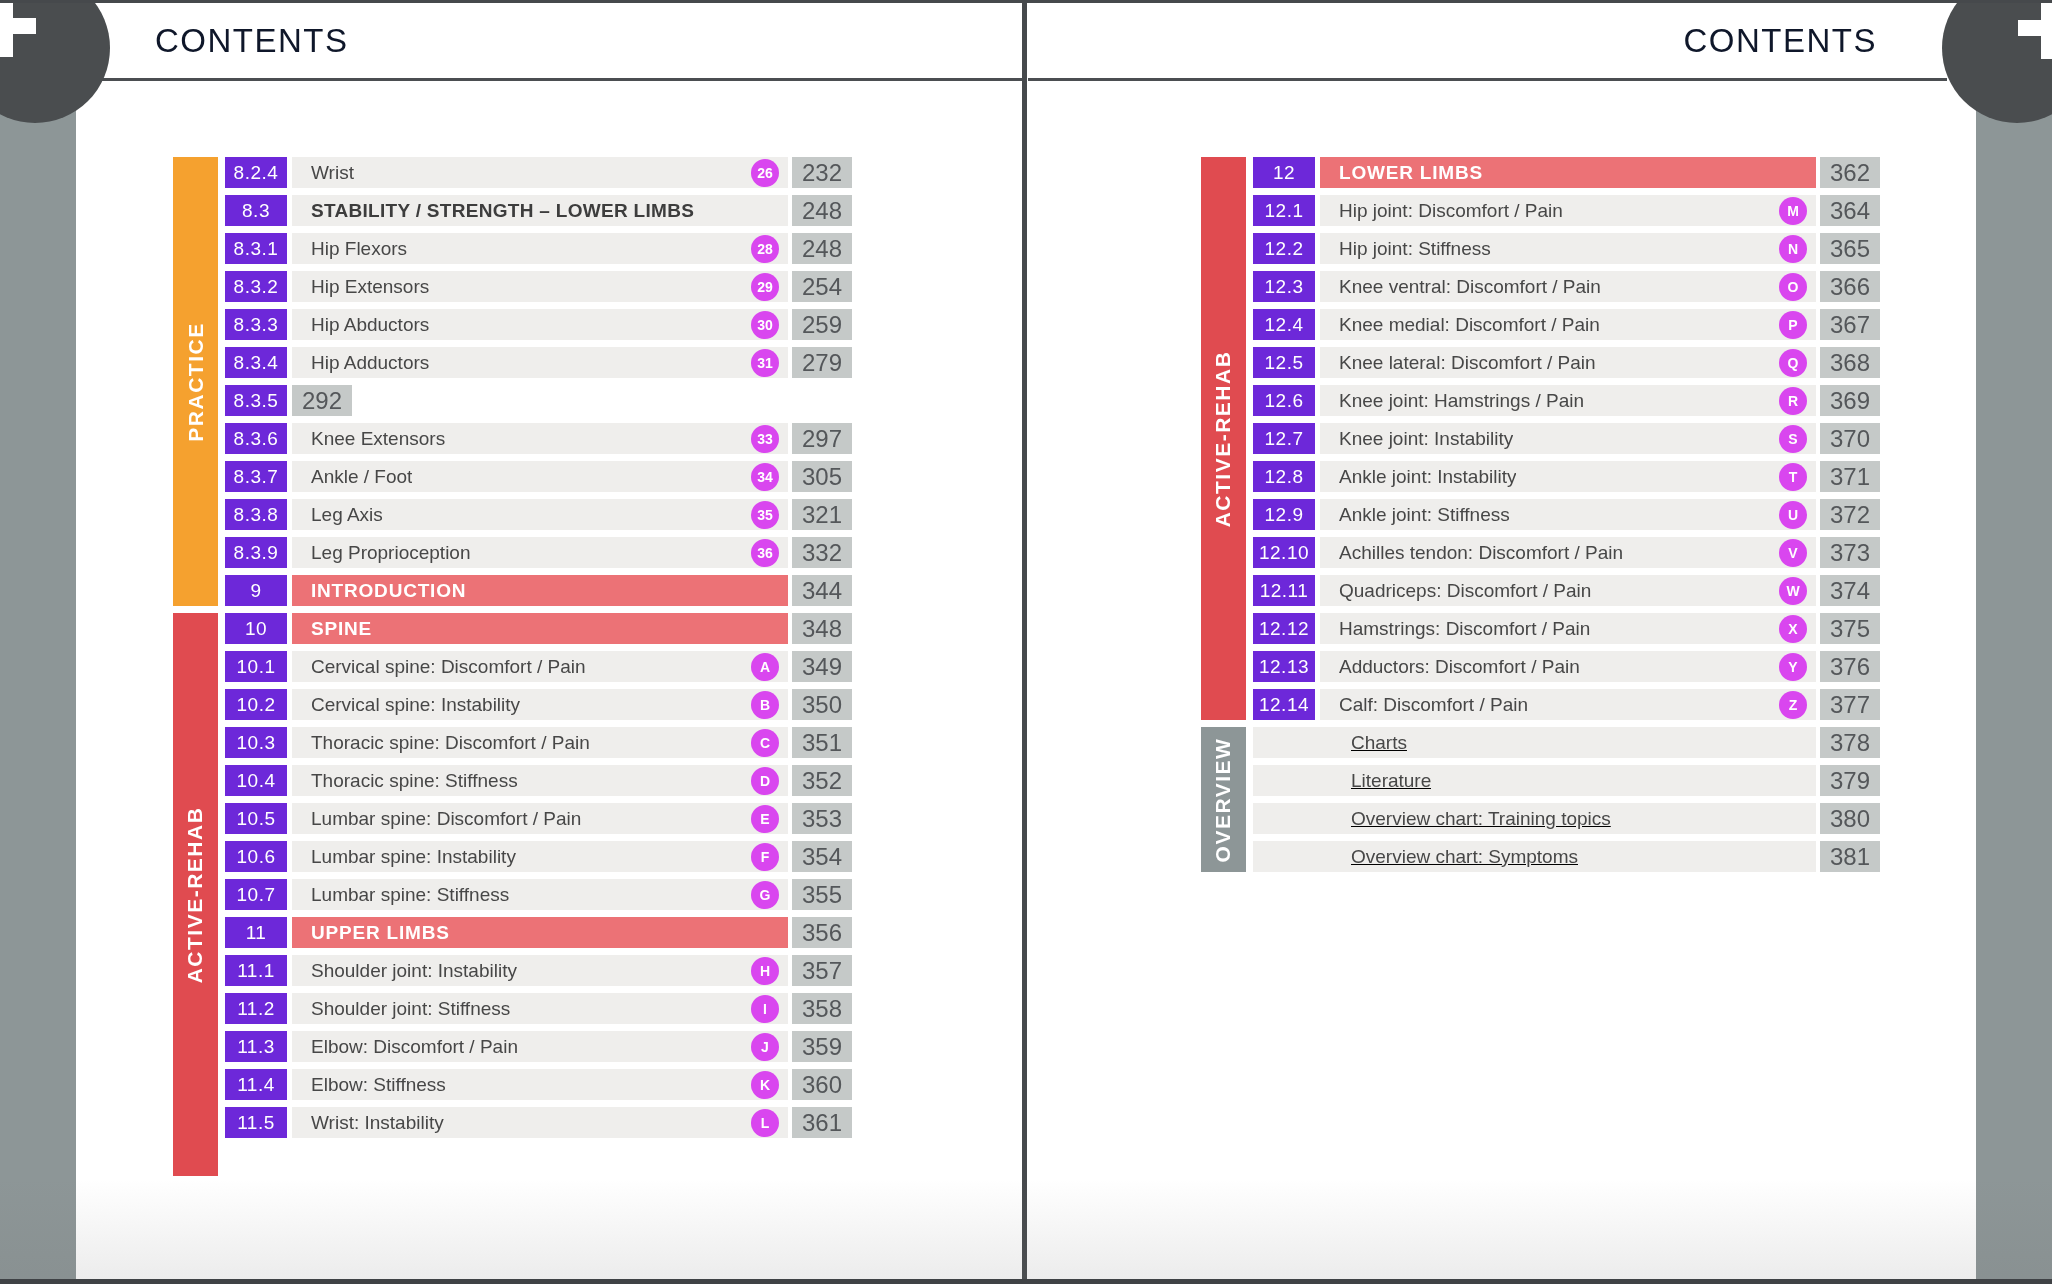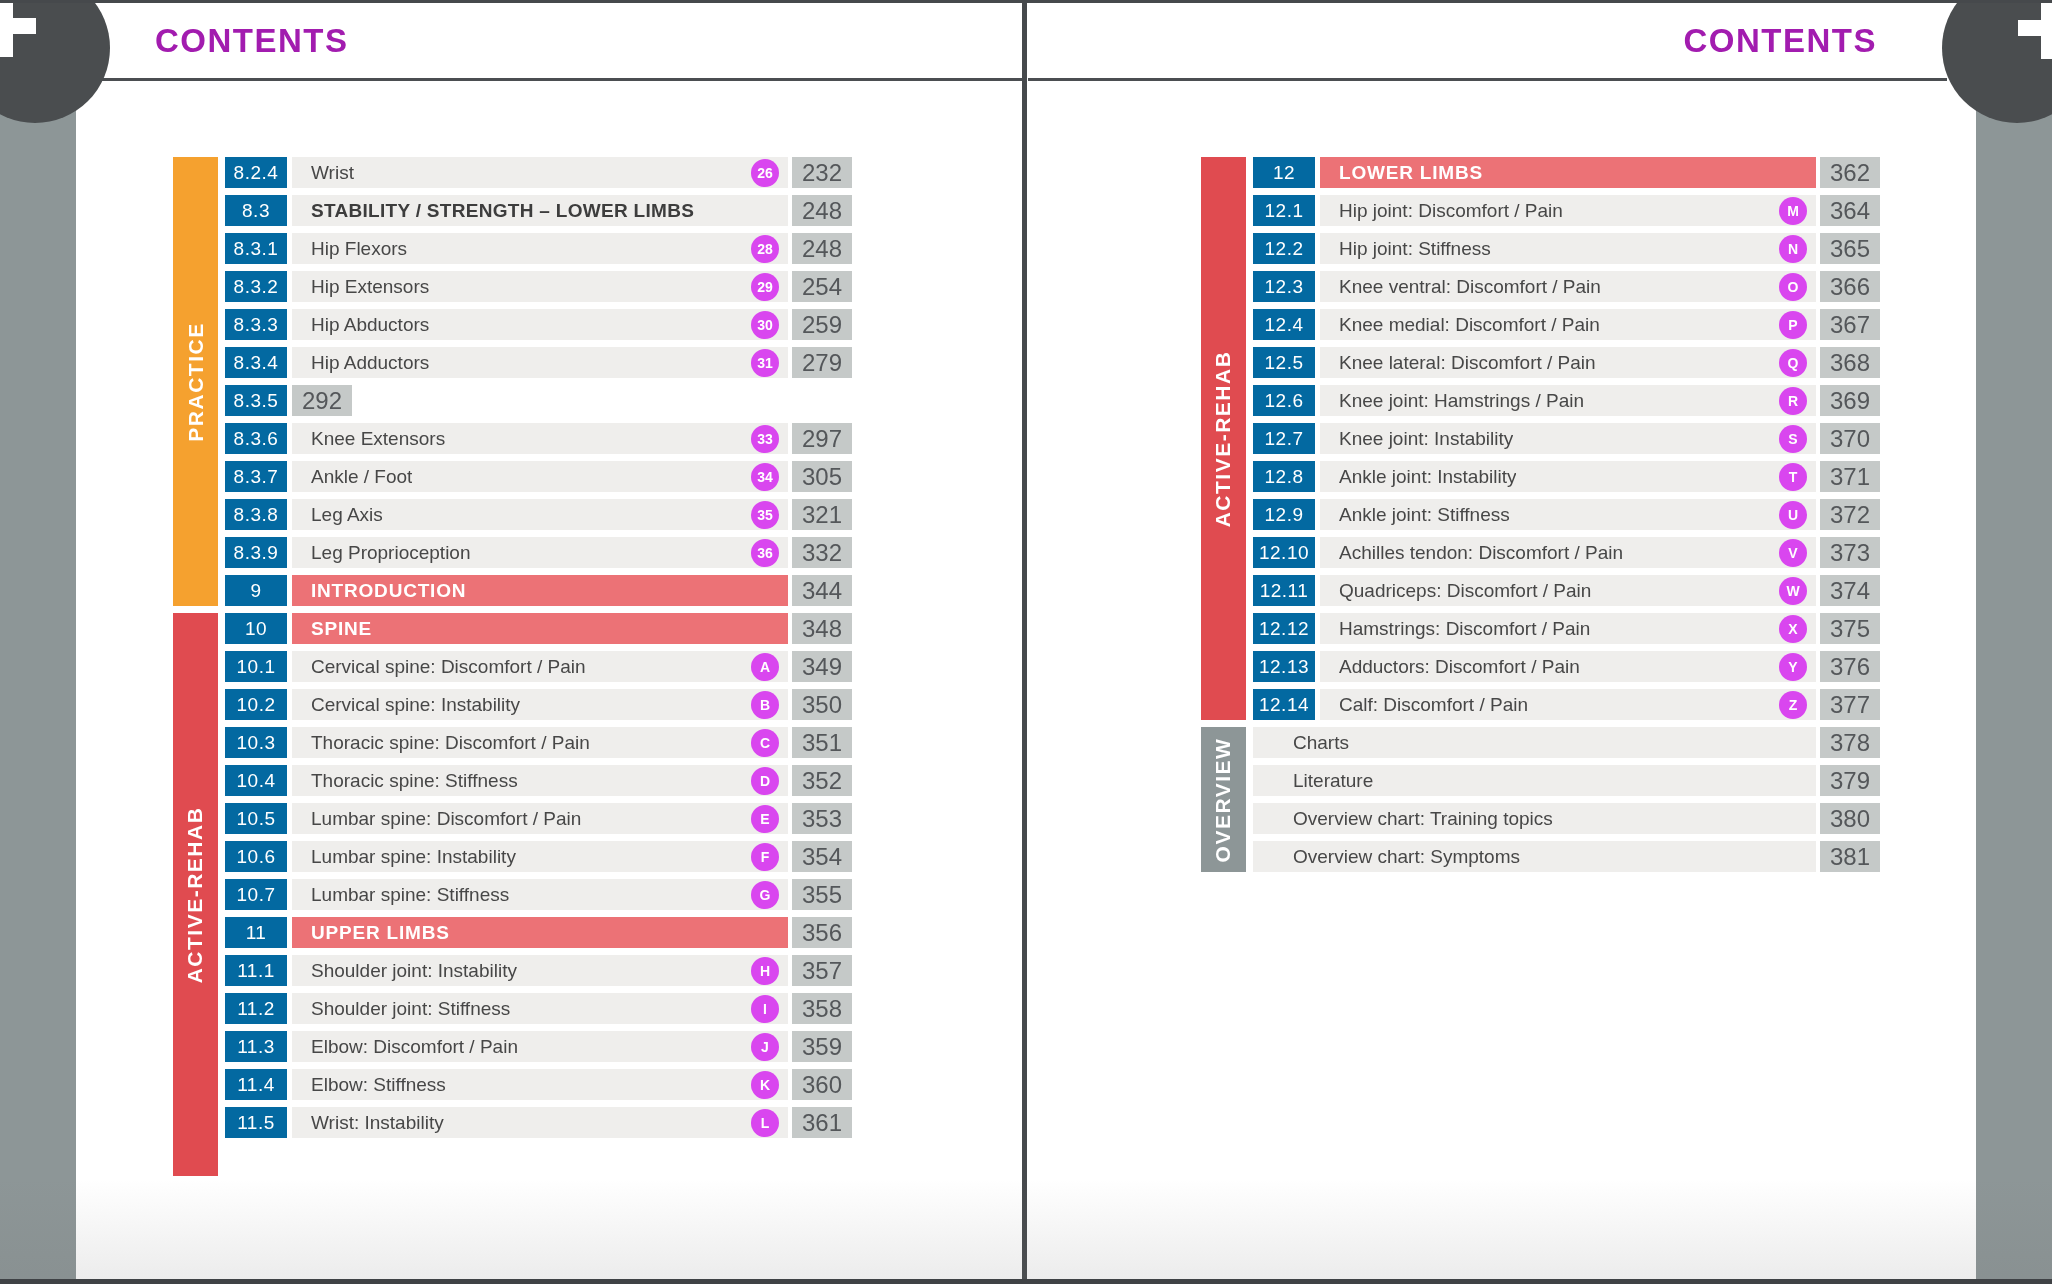--- a/index.html
+++ b/index.html
@@ -23,34 +23,34 @@
 
   .corner-badge{position:absolute;width:150px;height:150px;border-radius:50%;background:#4a4d4f;z-index:10;}
   .page.left  .corner-badge{left:-40px;top:-27px;}
   .page.right .corner-badge{right:-40px;top:-27px;}
   .plus{position:absolute;width:62px;height:62px;}
   .page.left  .plus{left:14px;top:22px;}
   .page.right .plus{right:12px;top:24px;}
   .plus::before{content:"";position:absolute;left:0;top:23px;width:62px;height:16px;background:#ffffff;}
   .plus::after{content:"";position:absolute;left:23px;top:0;width:16px;height:62px;background:#ffffff;}
 
-  .header-title{position:absolute;top:22px;font-size:33px;font-weight:bold;letter-spacing:1.5px;color:#a21caf;z-index:5;white-space:nowrap;}
+  .header-title{position:absolute;top:22px;font-size:33px;font-weight:normal;letter-spacing:1.5px;color:#0f172a;z-index:5;white-space:nowrap;}
   .page.left  .header-title{left:155px;}
   .page.right .header-title{right:175px;}
   .header-rule{position:absolute;top:78px;height:3px;background:#4b4e51;z-index:5;}
   .page.left  .header-rule{left:92px;right:0;}
   .page.right .header-rule{left:0;right:105px;}
 
   .toc-list{position:absolute;left:225px;top:157px;width:627px;}
   .row{display:flex;height:31px;margin-bottom:7px;align-items:stretch;}
-  .numbox{flex:none;width:62px;margin-right:5px;background:#0369a1;color:#ffffff;font-size:19px;
+  .numbox{flex:none;width:62px;margin-right:5px;background:#6d28d9;color:#ffffff;font-size:19px;
     display:flex;align-items:center;justify-content:center;letter-spacing:0.5px;}
   .bar{flex:1;min-width:0;background:#efeeec;display:flex;align-items:center;
     padding:0 9px 0 19px;margin-right:4px;}
-  .row.plain .bar{padding-left:40px;}
+  .row.plain .bar{padding-left:98px;text-decoration:underline;}
   .title{font-size:19px;color:#474747;white-space:nowrap;overflow:hidden;}
   .row.heading .title{font-weight:bold;color:#3d3d3d;letter-spacing:0.3px;}
   .row.section .bar{background:#ec7276;}
   .row.section .title{font-weight:bold;color:#ffffff;letter-spacing:0.8px;}
   .badge{flex:none;margin-left:auto;width:28px;height:28px;border-radius:50%;background:#d946ef;
     color:#ffffff;font-weight:bold;font-size:14px;display:flex;align-items:center;justify-content:center;align-self:center;}
   .pagecell{flex:none;width:60px;background:#c5c9c8;color:#54575a;font-size:24px;
     display:flex;align-items:center;justify-content:center;}
 
   .side-tab{position:absolute;left:173px;width:45px;display:flex;align-items:center;justify-content:center;overflow:hidden;}

